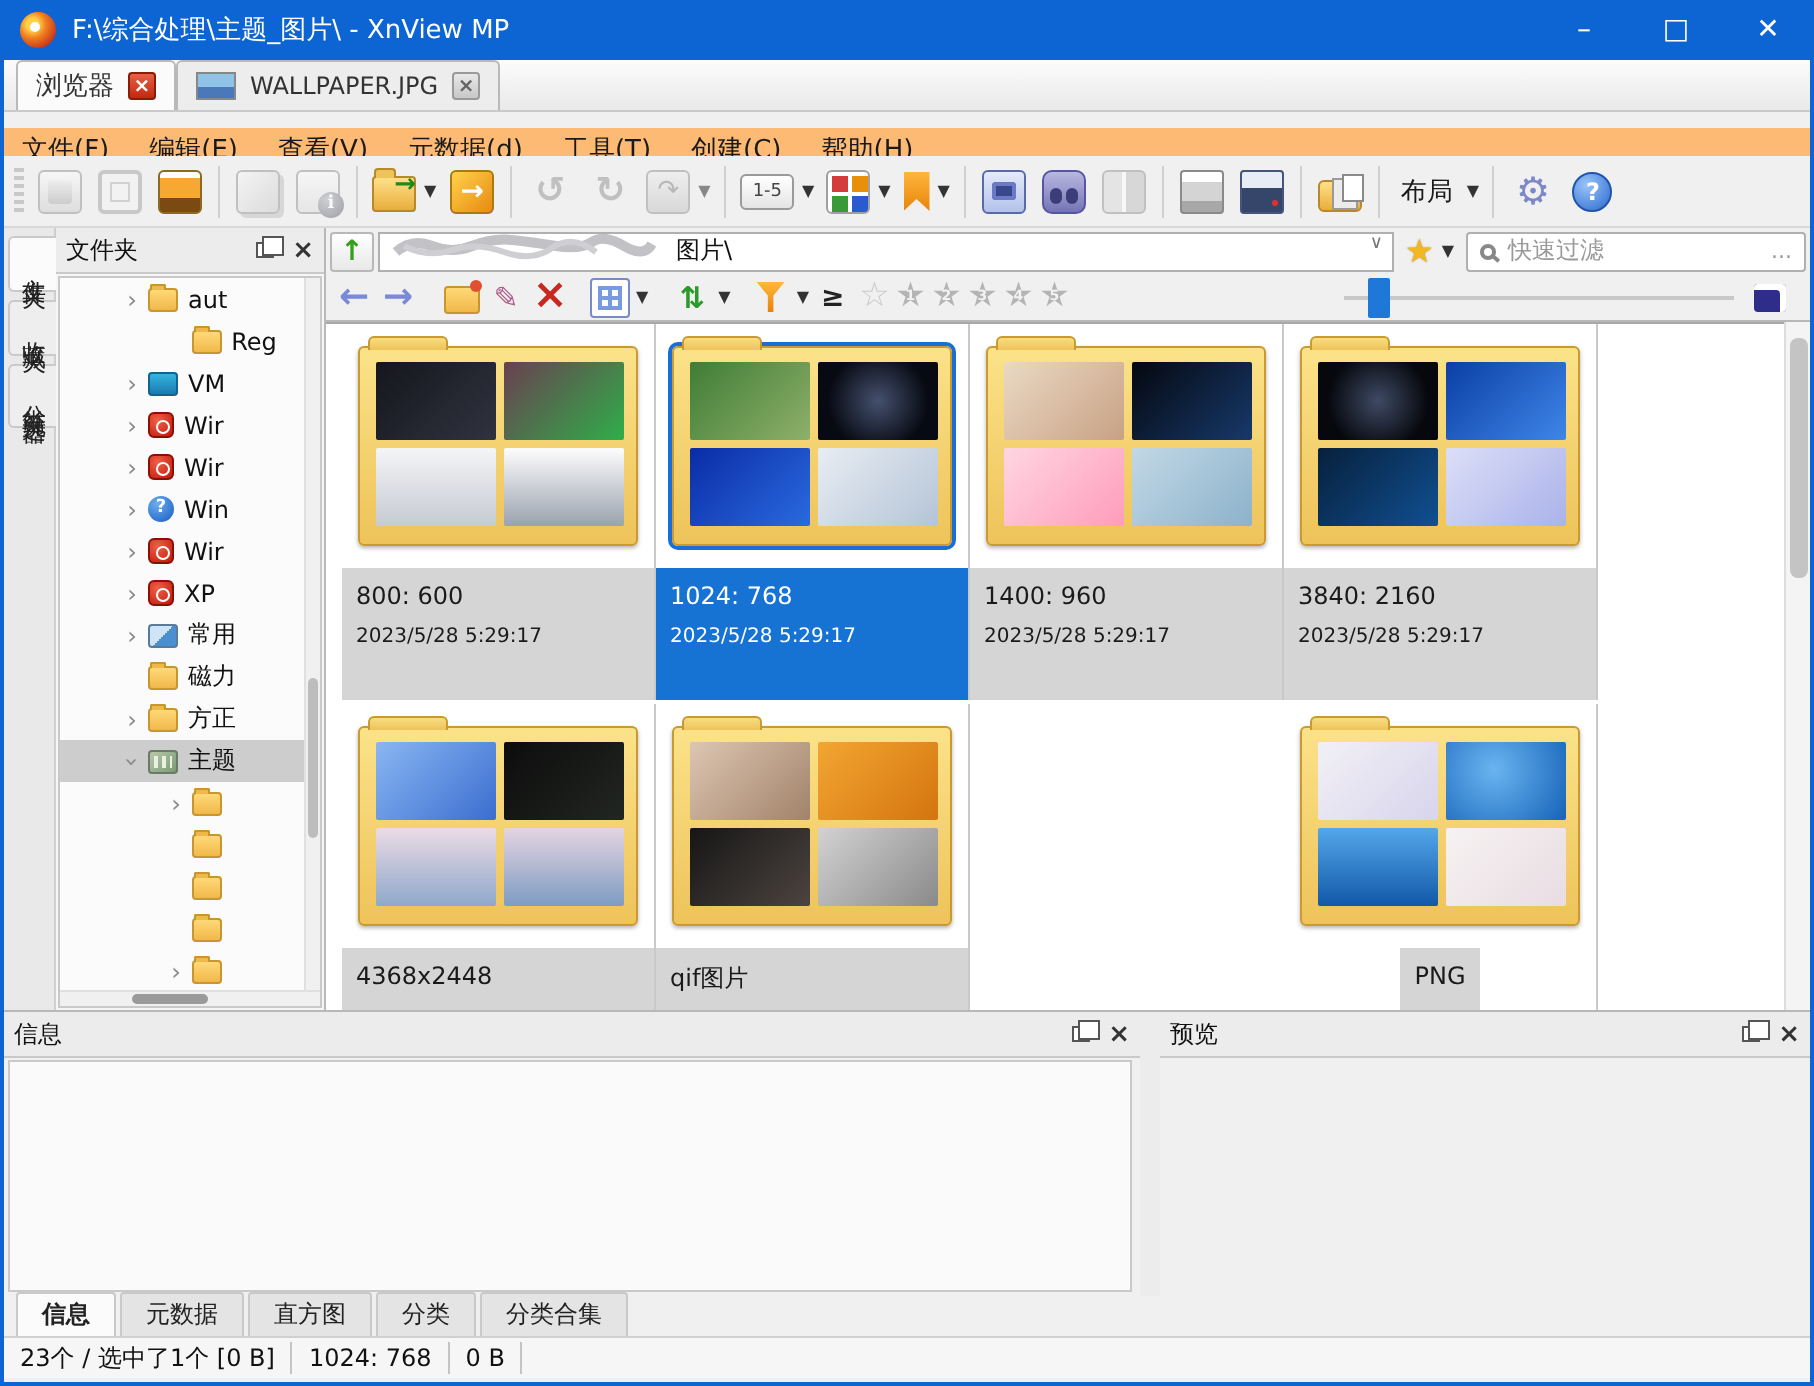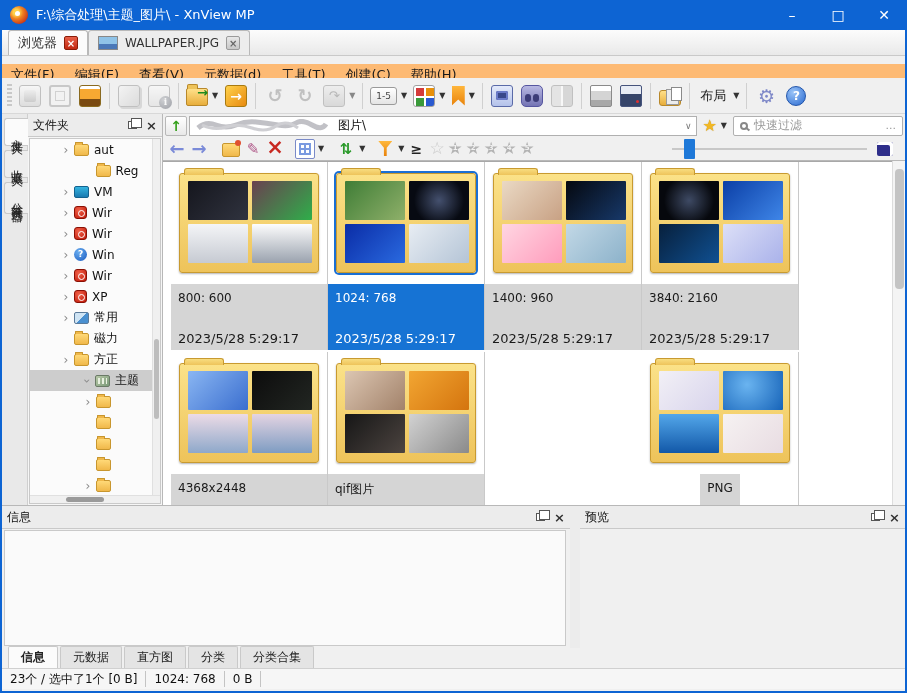--- a/index.html
+++ b/index.html
@@ -93,21 +93,21 @@
   .tico.theme{background:linear-gradient(135deg,#b8c8a8,#7a9a78);border:1px solid #6a7a66}
   .tico.theme::after{content:"";position:absolute;inset:2px;background:repeating-linear-gradient(90deg,#e8f0e0 0 2px,transparent 2px 4px)}
   .vscroll{position:absolute;right:0;top:0;width:8px;height:100%;background:#f0f0f0;border-left:1px solid #e0e0e0}
   .vthumb{position:absolute;left:1px;width:5px;background:#bdbdbd;border-radius:3px}
   .hscroll{position:absolute;left:0;bottom:0;height:8px;width:100%;background:#f0f0f0;border-top:1px solid #e0e0e0}
   .hthumb{position:absolute;top:1px;height:5px;background:#9a9a9a;border-radius:3px}
   
   .content{position:absolute;left:161px;top:0;right:0;height:100%;background:#f0f0f0}
   .addr-row{height:23px;display:flex;align-items:center;padding:1px 2px;gap:2px}
   .up-btn{width:22px;height:20px;border:1px solid #b8b8b8;border-radius:2px;background:linear-gradient(#ffffff,#e8e8e8);display:flex;align-items:center;justify-content:center;color:#35a01c;font-weight:bold;font-size:14px;flex:0 0 auto}
-  .path-box{flex:1;height:20px;background:#fff;border:1px solid #b0b0b0;display:flex;align-items:center;padding:0 4px;font-size:12px;color:#111;gap:4px;position:relative}
+  .path-box{flex:1;height:20px;background:#fff;border:1px solid #b0b0b0;display:flex;align-items:flex-start;padding:0 4px;font-size:12px;color:#111;gap:4px;position:relative}
   .path-box .dd{margin-left:auto;color:#777;font-size:9px}
   .fav-btn{display:flex;align-items:center;gap:3px;padding:0 4px;height:20px;flex:0 0 auto}
   .star-gold{color:#f2b824;font-size:16px;text-shadow:0 0 1px #a87a10}
   .search-box{width:170px;height:20px;background:#fff;border:1px solid #b0b0b0;border-radius:2px;display:flex;align-items:center;padding:0 6px;gap:6px;flex:0 0 auto}
   .mag{width:8px;height:8px;border:2px solid #888;border-radius:50%;position:relative;flex:0 0 auto}
   .mag::after{content:"";position:absolute;width:5px;height:2px;background:#888;right:-4px;bottom:-2px;transform:rotate(40deg)}
   .ph-text{color:#9a9a9a;font-size:12px;flex:1}
   .dots{color:#9a9a9a;font-size:11px}
   .nav-row{height:24px;display:flex;align-items:center;padding:0 4px;gap:2px;border-bottom:1px solid #b8b8b8}
   .nic{width:20px;height:20px;display:flex;align-items:center;justify-content:center;position:relative;flex:0 0 auto}
@@ -135,21 +135,21 @@
   
   .browse{position:absolute;left:0;top:47px;right:0;bottom:0;background:#fff;border-top:1px solid #a8a8a8;overflow:hidden}
   .cell{position:absolute;width:157px;border-right:1px solid #c9c9c9;display:flex;flex-direction:column}
   .cell .thumbwrap{height:122px;display:flex;align-items:center;justify-content:center}
   .folderg{width:140px;height:100px;position:relative;background:linear-gradient(180deg,#fbe289,#eec35a);border:1px solid #c89a30;border-radius:3px;box-shadow:0 1px 2px rgba(0,0,0,.3)}
   .folderg::before{content:"";position:absolute;top:-6px;left:4px;width:38px;height:6px;background:linear-gradient(#f8dd80,#eec35a);border:1px solid #c89a30;border-bottom:none;border-radius:3px 3px 0 0}
   .cell.sel .folderg{box-shadow:0 0 0 2px #1a6fd4}
   .tiles{position:absolute;left:8px;right:6px;top:7px;bottom:9px;display:grid;grid-template-columns:1fr 1fr;grid-template-rows:1fr 1fr;gap:4px}
   .tile{border-radius:1px}
   .lbl{background:#d5d5d5;padding:7px 7px 0 7px;font-size:12px;color:#1a1a1a;flex:1}
-  .lbl .l2{margin-top:26px;font-size:13px}
+  .lbl .l2{margin-top:8px;font-size:10px}
   .cell.sel .lbl{background:#1673d4;color:#fff}
   .bscroll{position:absolute;right:0;top:47px;bottom:0;width:13px;background:#f4f4f4;border-left:1px solid #ddd}
   .bthumb{position:absolute;left:2px;width:9px;background:#c4c4c4;border-radius:4px}
   
   .bottom{position:absolute;left:0;top:505px;width:903px;height:143px;background:#f0f0f0;border-top:1px solid #b8b8b8}
   .panel{position:absolute;top:0;height:100%}
   .panel .phead{background:#ececec}
   .info-body{position:absolute;left:2px;right:4px;top:24px;bottom:2px;background:#fafafa;border:1px solid #c9c9c9}
   .splitter{position:absolute;left:568px;top:0;width:10px;height:100%;background:#ececec}
   
@@ -346,21 +346,21 @@
           <div class="trow" style="padding-left: 30px;">
             <span class="texp"></span>
             <span class="tico folder"></span>
             <span>磁力</span>
           </div>
           <div class="trow" style="padding-left: 30px;">
             <span class="texp">›</span>
             <span class="tico folder"></span>
             <span>方正</span>
           </div>
-          <div class="trow sel" style="padding-left: 30px; justify-content: center;">
+          <div class="trow sel" style="padding-left: 30px;">
             <span class="texp open">›</span>
             <span class="tico theme"></span>
             <span>主题</span>
           </div>
           <div class="trow" style="padding-left: 52px;">
             <span class="texp">›</span>
             <span class="tico folder"></span>
             <span></span>
           </div>
           <div class="trow" style="padding-left: 52px;">

